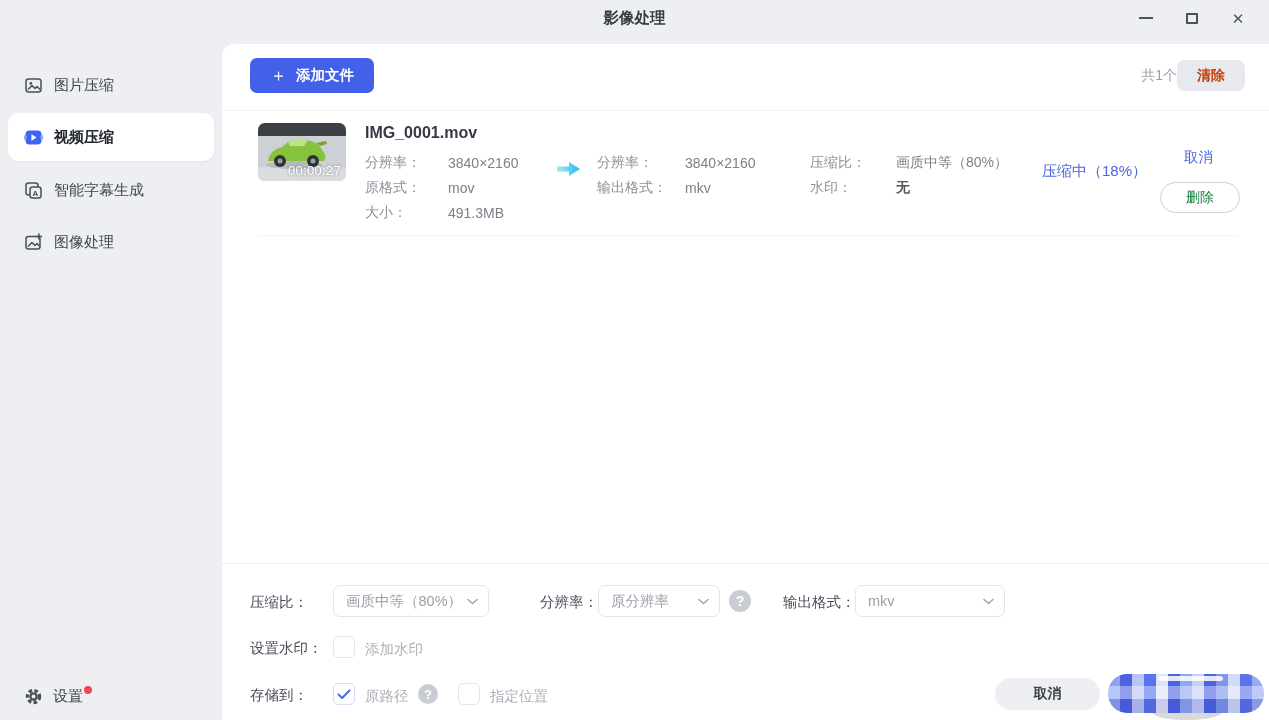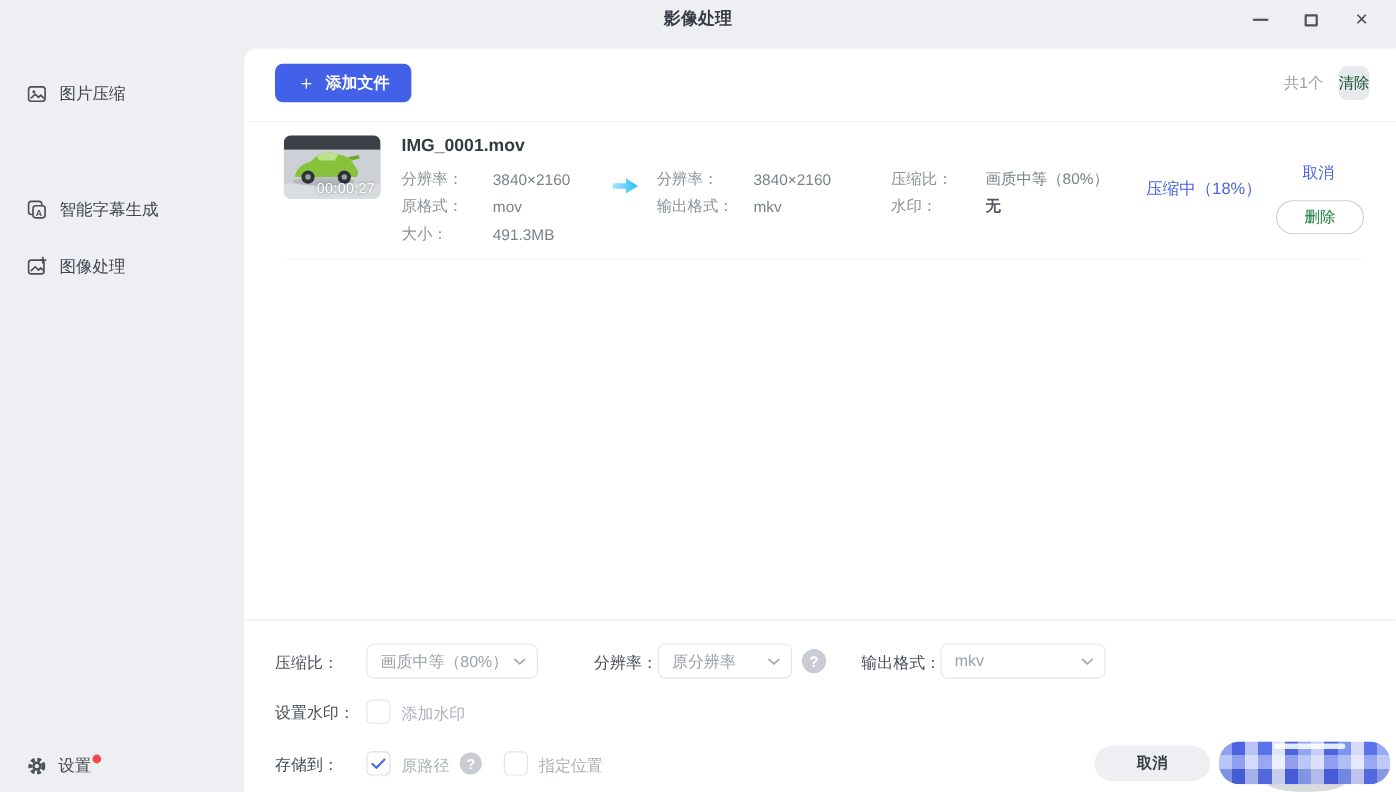--- a/index.html
+++ b/index.html
@@ -48,24 +48,24 @@
 
   
   .toolbar { position:absolute; top:14px; left:28px; right:24px; height:35px; display:flex; align-items:center; }
   .add-btn {
     height:35px; padding:0 20px; background:#4361e8; color:#fff; border:none; border-radius:7px;
     font-size:14.5px; display:flex; align-items:center; gap:9px; cursor:pointer;
     font-family:inherit; font-weight:600;
   }
   .add-btn .plus { font-size:17px; font-weight:400; line-height:1; }
   .toolbar .spacer { flex:1; }
-  .count-label { font-size:14px; color:#9aa0a8; margin-right:14px; }
+  .count-label { font-size:14px; color:#9aa0a8; margin-right:0; }
   .clear-btn {
-    height:31px; padding:0 0; background:#e7e9ee; border:none; border-radius:8px;
-    font-size:14px; color:#14532d; cursor:pointer; font-family:inherit; font-weight:400;
+    height:31px; padding:0 20px; background:#e7e9ee; border:none; border-radius:8px;
+    font-size:14px; color:#c2410c; cursor:pointer; font-family:inherit; font-weight:700;
   }
   .toolbar-divider { position:absolute; top:66px; left:0; right:0; height:1px; background:#f1f2f5; }
 
   
   .file-card { position:absolute; left:36px; top:79px; right:4px; height:115px; }
   .thumb {
     position:absolute; left:0; top:0; width:88px; height:58px; border-radius:7px; overflow:hidden;
     background:#cfd3d7; cursor:default;
   }
   .thumb svg { display:block; }
@@ -155,20 +155,31 @@
     <span class="s-icon">
       <svg width="19" height="19" viewBox="0 0 19 19">
           <rect x="2" y="3" width="15" height="13" rx="2.5" fill="none" stroke="#4a4f58" stroke-width="1.5"></rect>
           <circle cx="6.8" cy="7.4" r="1.4" fill="#4a4f58"></circle>
           <path d="M4 13.5 L8 9.5 L11 12.5 L13 10.5 L16 13.5" fill="none" stroke="#4a4f58" stroke-width="1.5" stroke-linejoin="round"></path>
         </svg>
     </span>
     <span>图片压缩</span>
   </div>
 
+  <div class="side-item side-item-2 active">
+    <span class="s-icon">
+      <svg width="19" height="19" viewBox="0 0 19 19">
+          <rect x="1.5" y="2.5" width="16" height="14" rx="4" fill="#3f63f5"></rect>
+          <rect x="0" y="7" width="2.5" height="5" rx="1.2" fill="#8fa6f9"></rect>
+          <rect x="16.5" y="7" width="2.5" height="5" rx="1.2" fill="#8fa6f9"></rect>
+          <path d="M7.4 6.3 L12.6 9.5 L7.4 12.7 Z" fill="#ffffff"></path>
+        </svg>
+    </span>
+    <span>视频压缩</span>
+  </div>
 
   <div class="side-item side-item-3">
     <span class="s-icon">
       <svg width="19" height="19" viewBox="0 0 19 19">
           <rect x="2" y="2" width="12" height="12" rx="2.5" fill="none" stroke="#4a4f58" stroke-width="1.5"></rect>
           <rect x="6" y="6" width="11" height="11" rx="2.5" fill="#edeff3" stroke="#4a4f58" stroke-width="1.5"></rect>
           <text x="11.5" y="15" font-size="8" font-weight="bold" fill="#4a4f58" text-anchor="middle" font-family="Liberation Sans, sans-serif">A</text>
         </svg>
     </span>
     <span>智能字幕生成</span>

